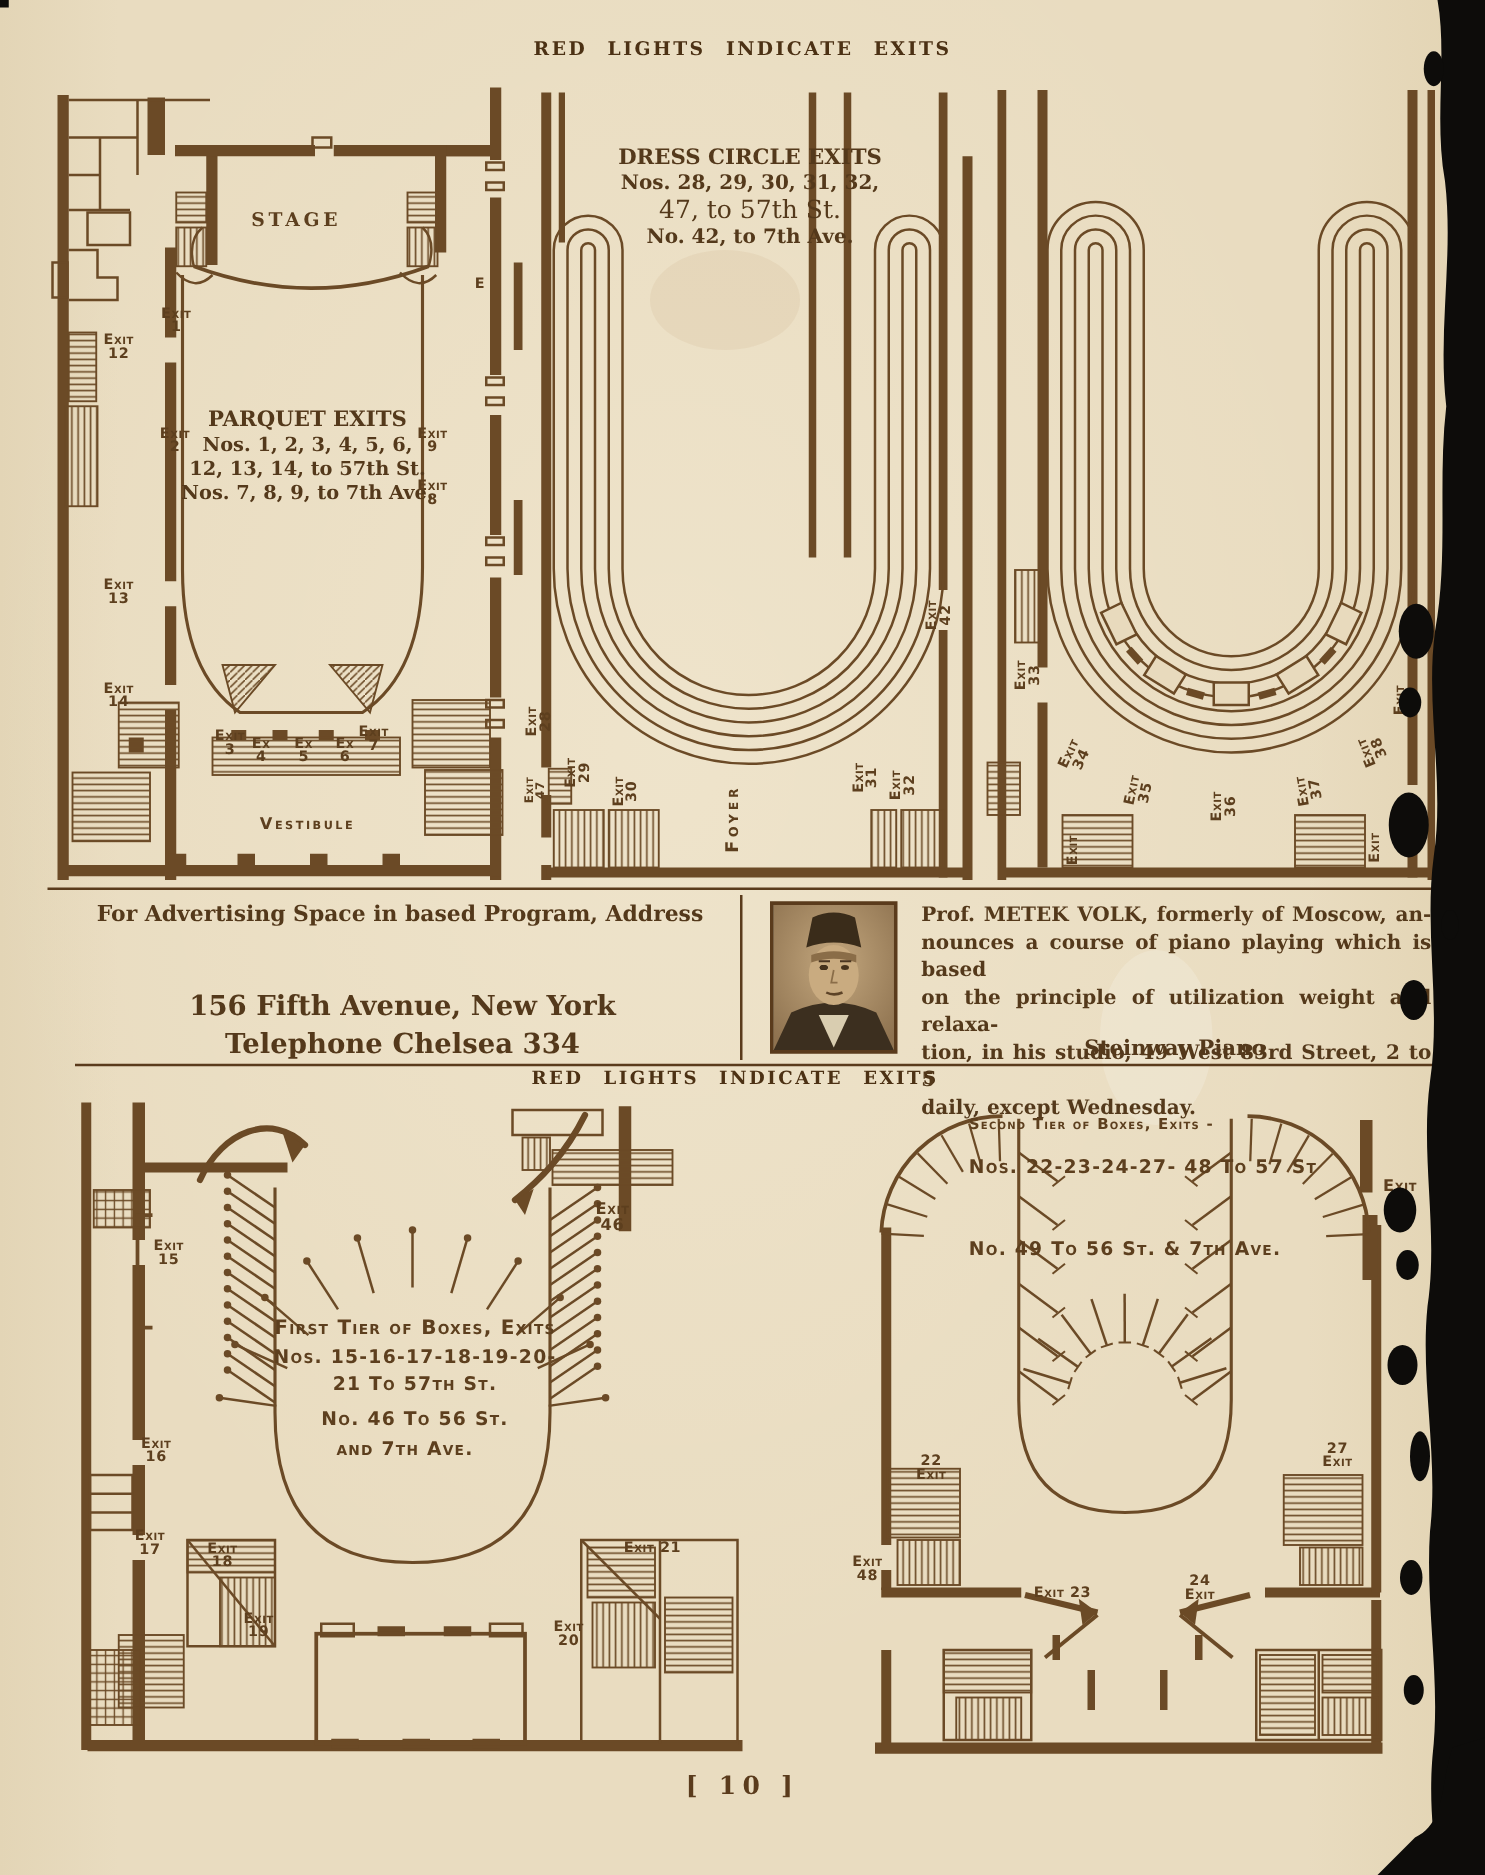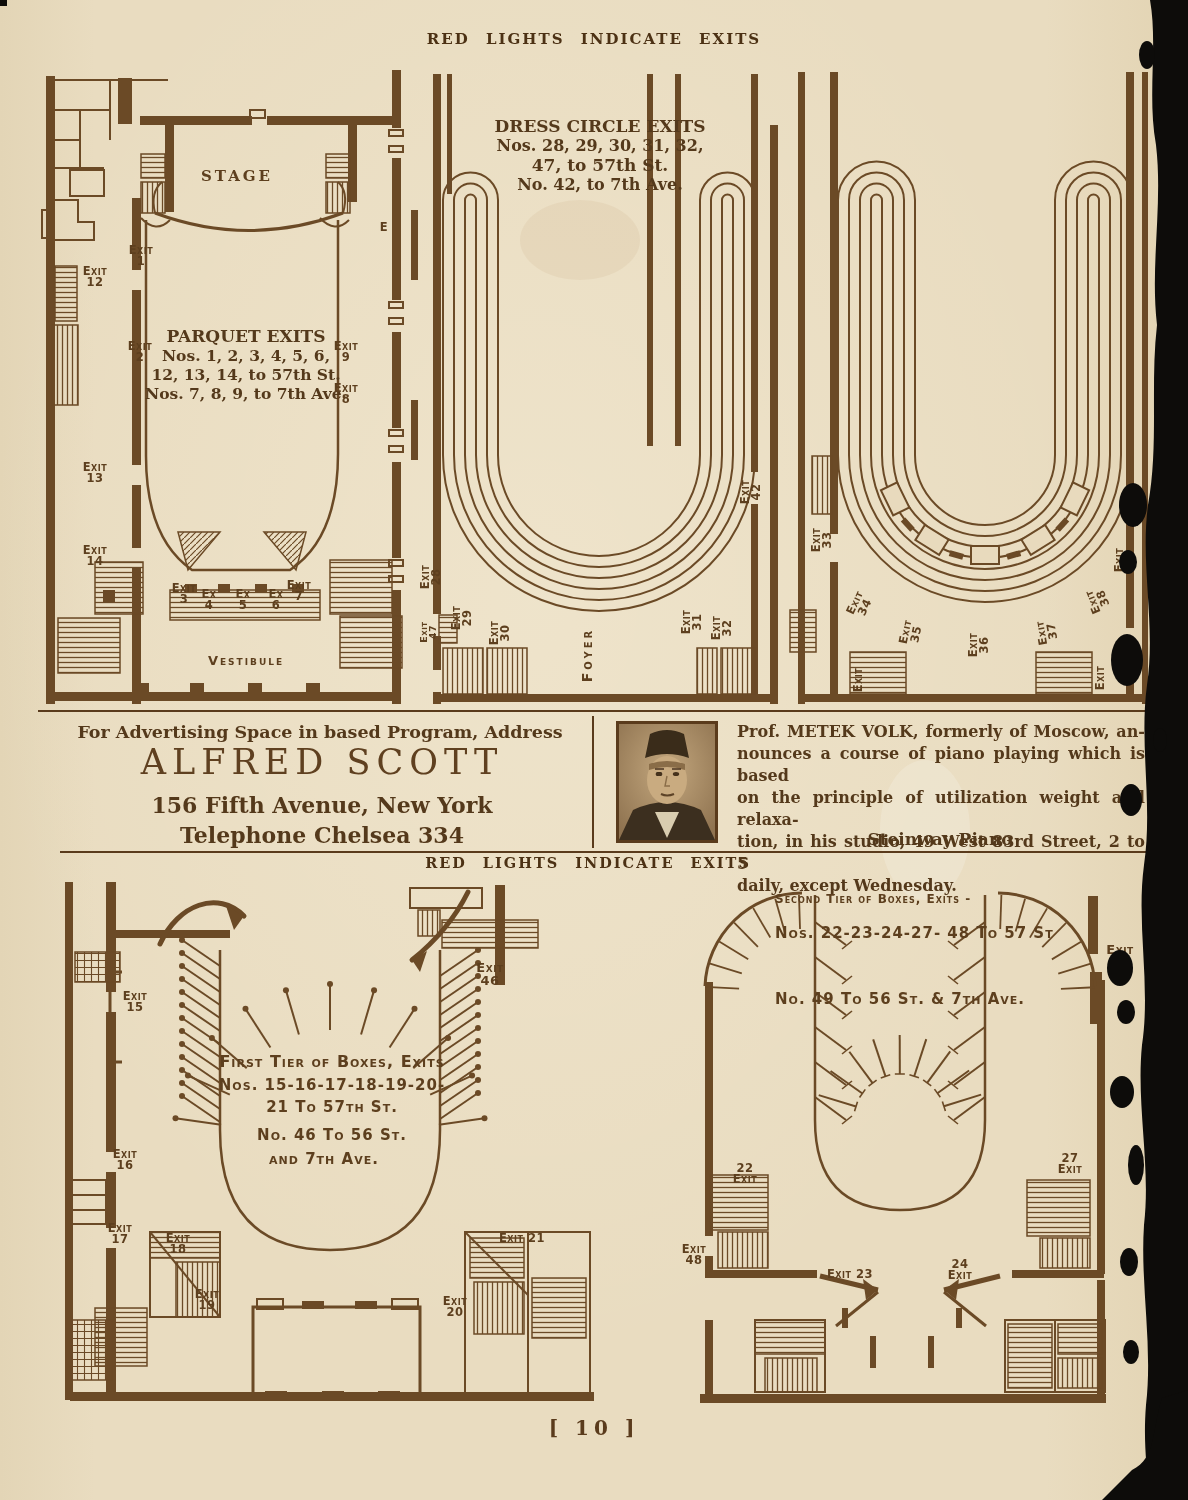--- a/index.html
+++ b/index.html
@@ -525,21 +525,21 @@
   <div class="xl" style="left:276px;top:600px;">Ex
 6</div>
   <div class="xl" style="left:299px;top:591px;">Exit
 7</div>
   <div class="xl" style="left:384px;top:227px;">E</div>
   <div class="xl" style="left:246px;top:660px;font-size:13px;letter-spacing:2px;">Vestibule</div>
 
   <div class="tb" style="left:600px;top:116px;">
     <div style="font-size:17px;font-weight:bold;">DRESS CIRCLE EXITS</div>
     <div style="font-size:16px;font-weight:bold;">Nos. 28, 29, 30, 31, 32,</div>
-    <div style="font-size:17px;font-weight:bold;">47, to 57th St.</div>
+    <div style="font-size:20px;font-weight:normal;">47, to 57th St.</div>
     <div style="font-size:16px;font-weight:bold;">No. 42, to 7th Ave.</div>
   </div>
   <div class="xl" style="left:431px;top:577px;transform:translate(-50%,-50%) rotate(-90deg);">Exit
 28</div>
   <div class="xl" style="left:428px;top:632px;transform:translate(-50%,-50%) rotate(-90deg);font-size:9.5px;line-height:9px;">Exit
 47</div>
   <div class="xl" style="left:462px;top:618px;transform:translate(-50%,-50%) rotate(-90deg);">Exit
 29</div>
   <div class="xl" style="left:500px;top:633px;transform:translate(-50%,-50%) rotate(-90deg);">Exit
 30</div>
@@ -566,21 +566,20 @@
   <div class="xl" style="left:1125px;top:560px;transform:translate(-50%,-50%) rotate(-90deg);">Exit
 39</div>
   <div class="xl" style="left:858px;top:680px;transform:translate(-50%,-50%) rotate(-90deg);">Exit</div>
   <div class="xl" style="left:1100px;top:678px;transform:translate(-50%,-50%) rotate(-90deg);">Exit</div>
 
   <div class="rule" style="left:38px;top:710px;width:1110px;height:2px;"></div>
   <div class="rule" style="left:60px;top:851px;width:1086px;height:2px;"></div>
   <div class="rule" style="left:592px;top:716px;width:2px;height:132px;"></div>
 
   <div class="tb ad-line1" style="left:320px;top:722px;">For Advertising Space in based Program, Address</div>
-  <div class="tb ad-name" style="left:322px;top:742px;color:#5f4020;">ALFRED SCOTT</div>
   <div class="tb ad-addr" style="left:322px;top:792px;">156 Fifth Avenue, New York</div>
   <div class="tb ad-addr" style="left:322px;top:822px;">Telephone Chelsea 334</div>
 
   <div id="photo">
     <svg width="96" height="116" viewBox="0 0 96 116" style="left:0;top:0;">
       <rect width="96" height="116" fill="#a8износ"></rect>
       <rect width="96" height="116" fill="#ab8d66"></rect>
       <radialGradient id="phbg" cx="50%" cy="40%" r="70%">
         <stop offset="0%" stop-color="#c3a77e"></stop>
           <stop offset="100%" stop-color="#8f7350"></stop>

